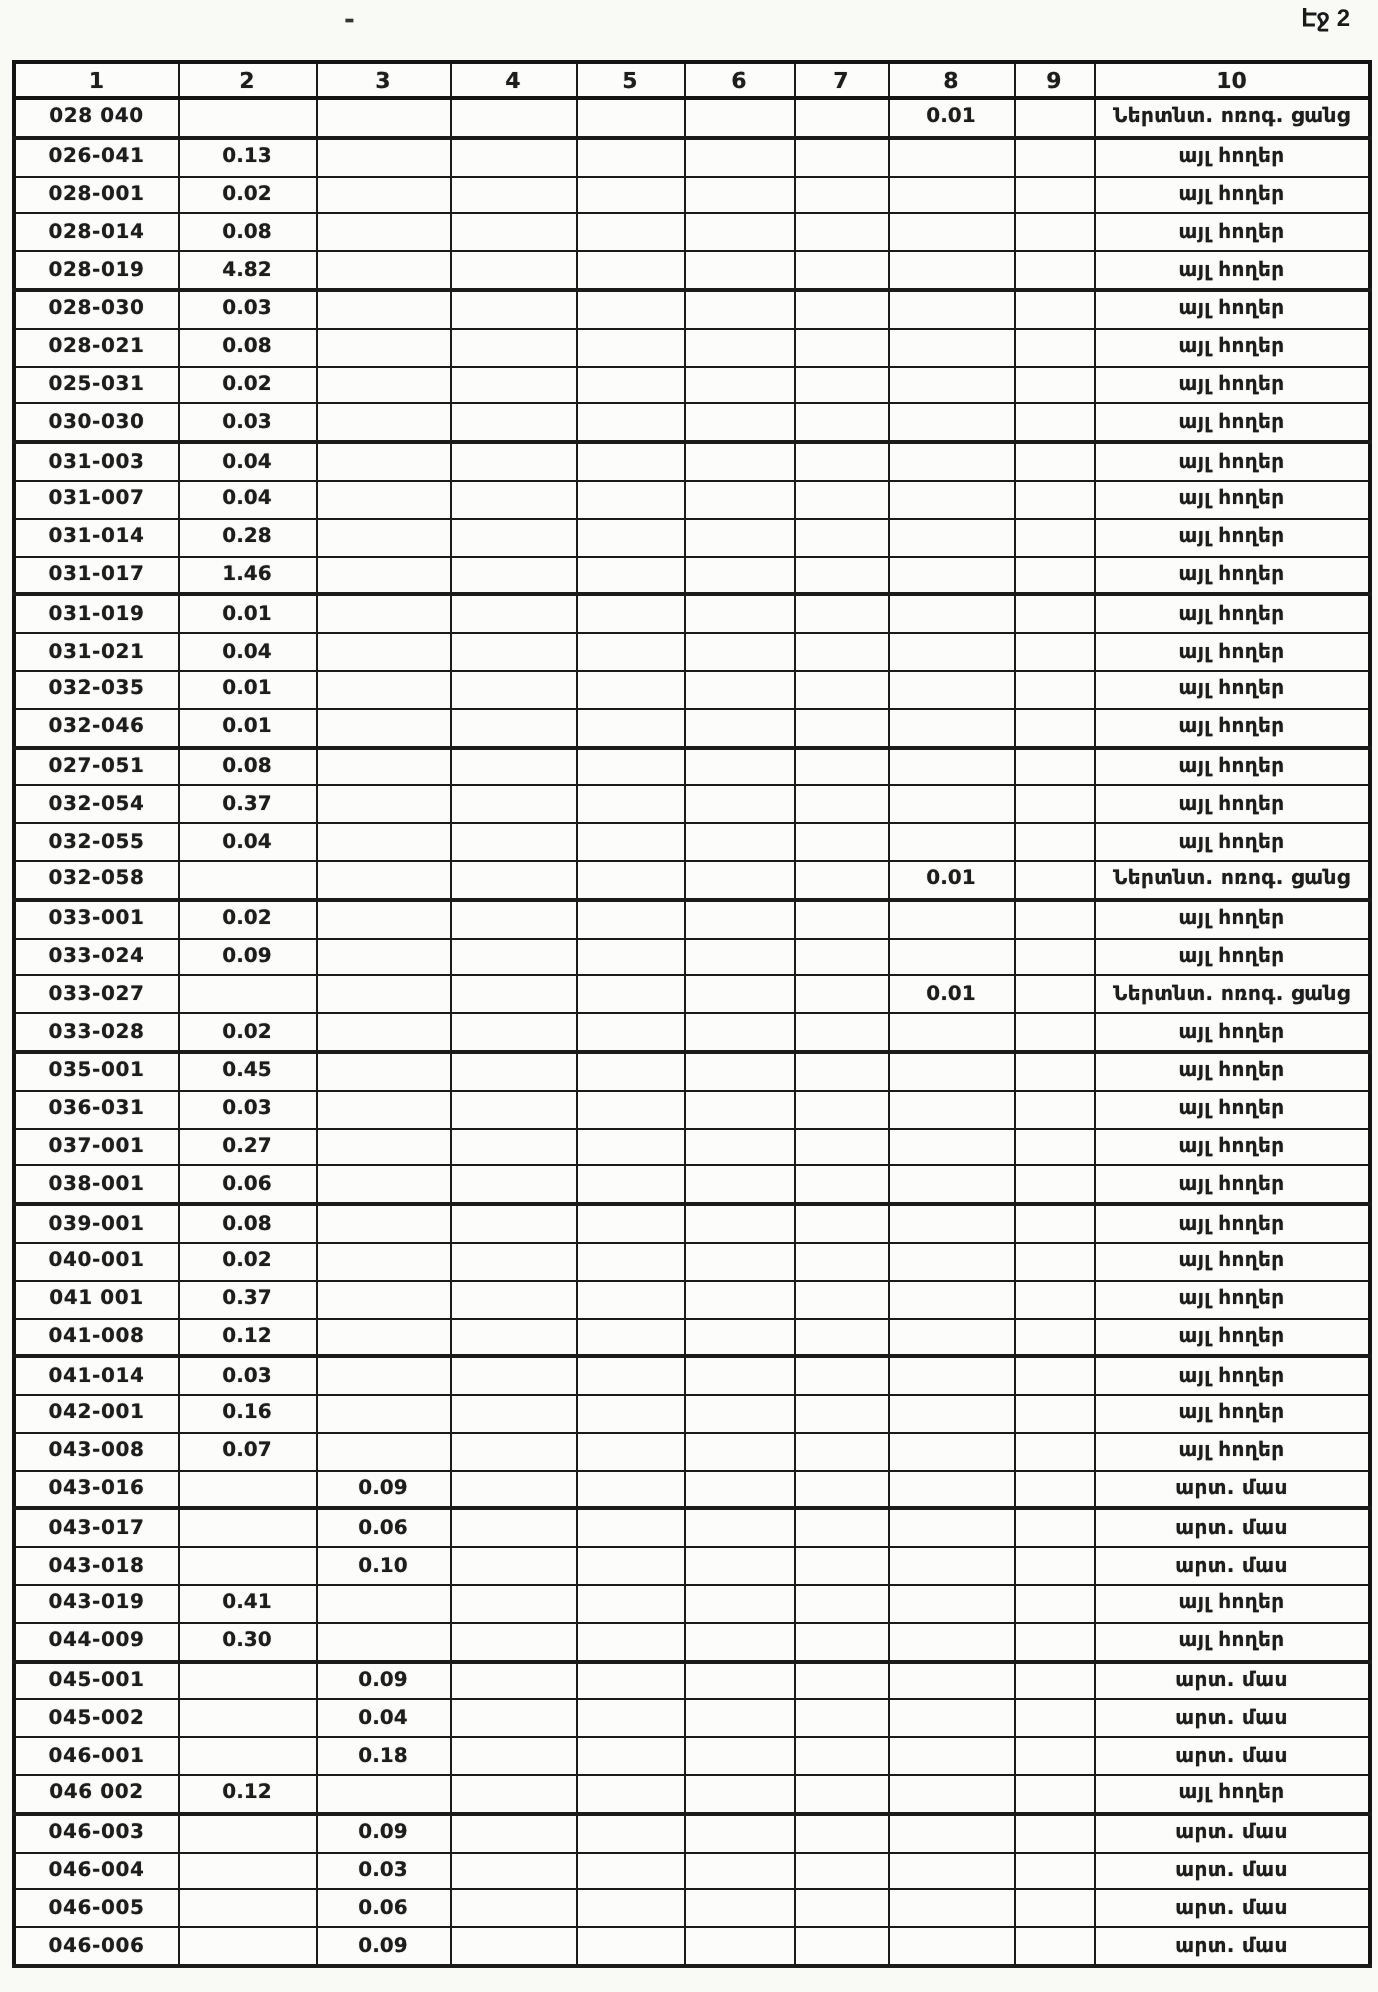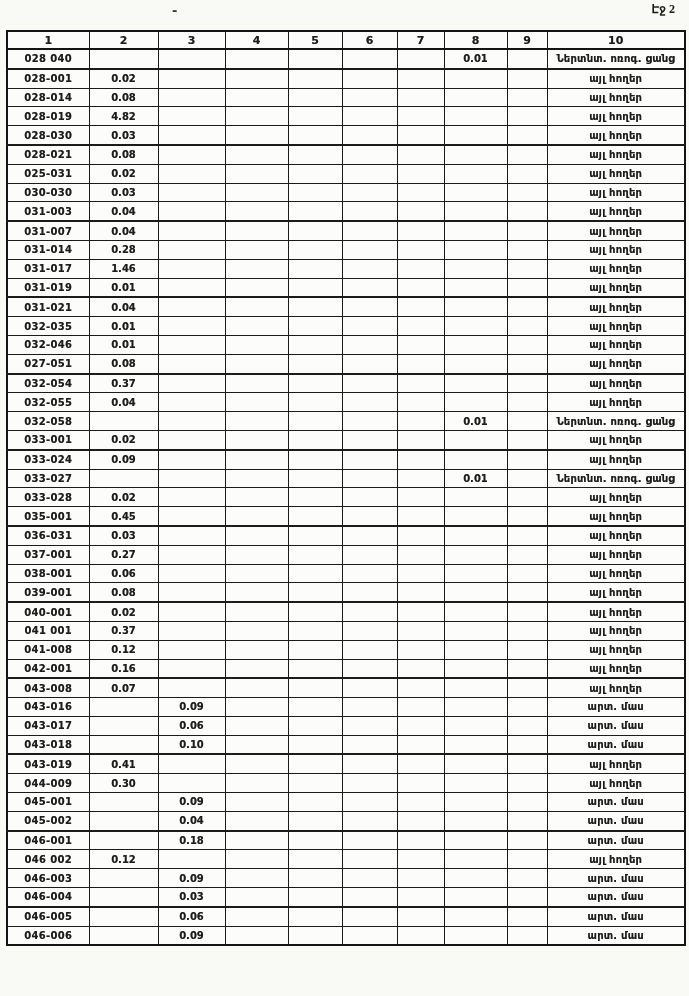--- a/index.html
+++ b/index.html
@@ -6,21 +6,21 @@
   body{
     width:689px;height:996px;position:relative;overflow:hidden;
     background:#f9f9f6;
     font-family:"DejaVu Sans","Liberation Sans",sans-serif;
     color:#161616;
     -webkit-font-smoothing:none;
   }
   .page-label{
     position:absolute;top:2px;right:14px;
     font-size:12px;font-weight:bold;color:#1a1a1a;
-    font-family:Liberation Serif, serif;
+    font-family:Liberation Sans, sans-serif;
   }
   .top-dash{
     position:absolute;top:3px;left:172px;
     font-size:13px;font-weight:bold;color:#333;
   }
   table.scan{
     position:absolute;left:6px;top:30px;
     width:678px;
     border-collapse:collapse;table-layout:fixed;
     background:#fcfcfa;
@@ -91,20 +91,32 @@
     <td class="c3"></td>
     <td class="c4"></td>
     <td class="c5"></td>
     <td class="c6"></td>
     <td class="c7"></td>
     <td class="c8">0.01</td>
     <td class="c9"></td>
     <td class="c10">Ներտնտ. ոռոգ. ցանց</td>
   </tr>
       <tr>
+    <td class="c1">026-041</td>
+    <td class="c2">0.13</td>
+    <td class="c3"></td>
+    <td class="c4"></td>
+    <td class="c5"></td>
+    <td class="c6"></td>
+    <td class="c7"></td>
+    <td class="c8"></td>
+    <td class="c9"></td>
+    <td class="c10">այլ հողեր</td>
+  </tr>
+      <tr>
     <td class="c1">028-001</td>
     <td class="c2">0.02</td>
     <td class="c3"></td>
     <td class="c4"></td>
     <td class="c5"></td>
     <td class="c6"></td>
     <td class="c7"></td>
     <td class="c8"></td>
     <td class="c9"></td>
     <td class="c10">այլ հողեր</td>
@@ -453,20 +465,32 @@
     <td class="c5"></td>
     <td class="c6"></td>
     <td class="c7"></td>
     <td class="c8"></td>
     <td class="c9"></td>
     <td class="c10">այլ հողեր</td>
   </tr>
       <tr>
     <td class="c1">041-008</td>
     <td class="c2">0.12</td>
+    <td class="c3"></td>
+    <td class="c4"></td>
+    <td class="c5"></td>
+    <td class="c6"></td>
+    <td class="c7"></td>
+    <td class="c8"></td>
+    <td class="c9"></td>
+    <td class="c10">այլ հողեր</td>
+  </tr>
+      <tr>
+    <td class="c1">041-014</td>
+    <td class="c2">0.03</td>
     <td class="c3"></td>
     <td class="c4"></td>
     <td class="c5"></td>
     <td class="c6"></td>
     <td class="c7"></td>
     <td class="c8"></td>
     <td class="c9"></td>
     <td class="c10">այլ հողեր</td>
   </tr>
       <tr>

